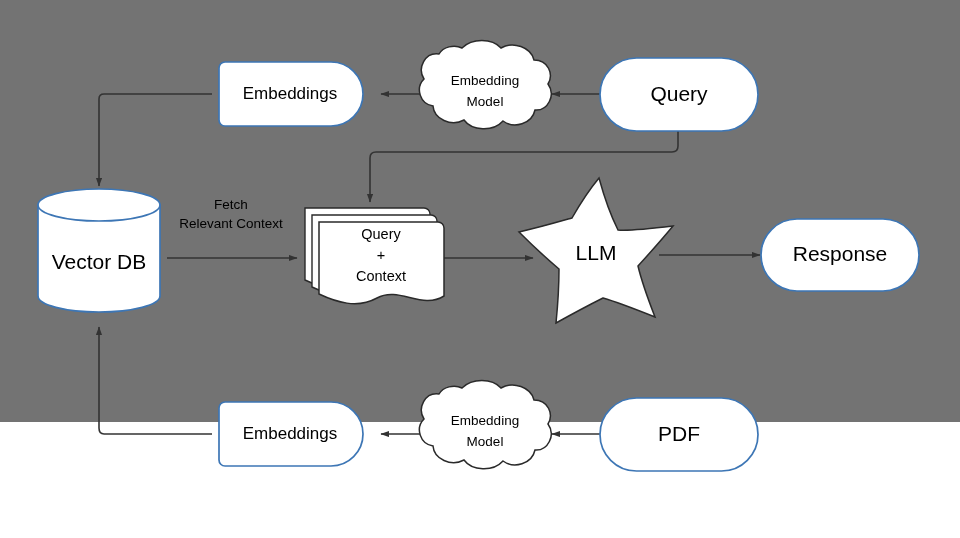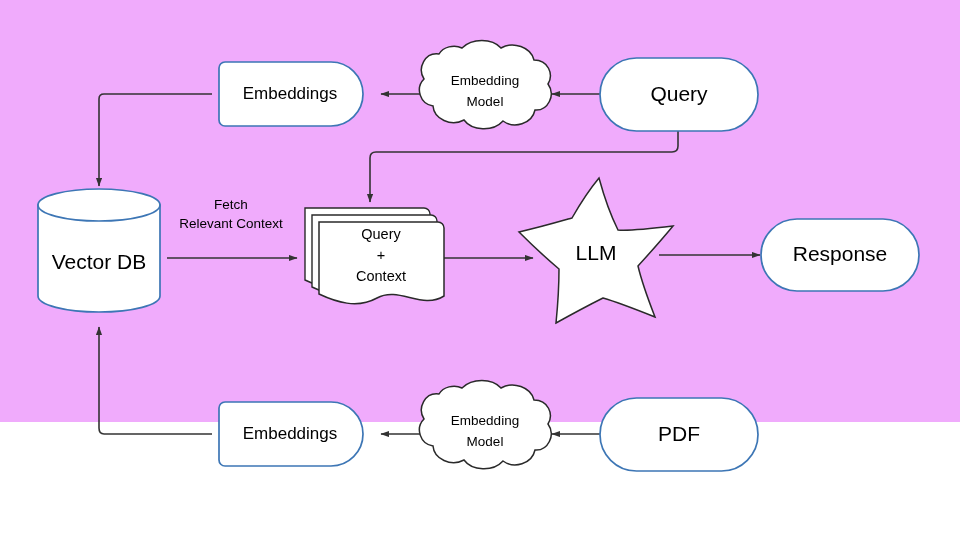--- a/index.html
+++ b/index.html
@@ -10,21 +10,21 @@
   body {
     width: 960px;
     height: 538px;
     overflow: hidden;
     font-family: "Liberation Sans", sans-serif;
   }
   #diagram-root {
     position: relative;
     width: 960px;
     height: 422px;
-    background: #f0abfc;
+    background: #737373;
   }
   svg#diagram-svg {
     display: block;
     width: 960px;
     height: 538px;
   }
   .shape-blue {
     fill: #ffffff;
     stroke: #3d76b5;
     stroke-width: 1.7;

